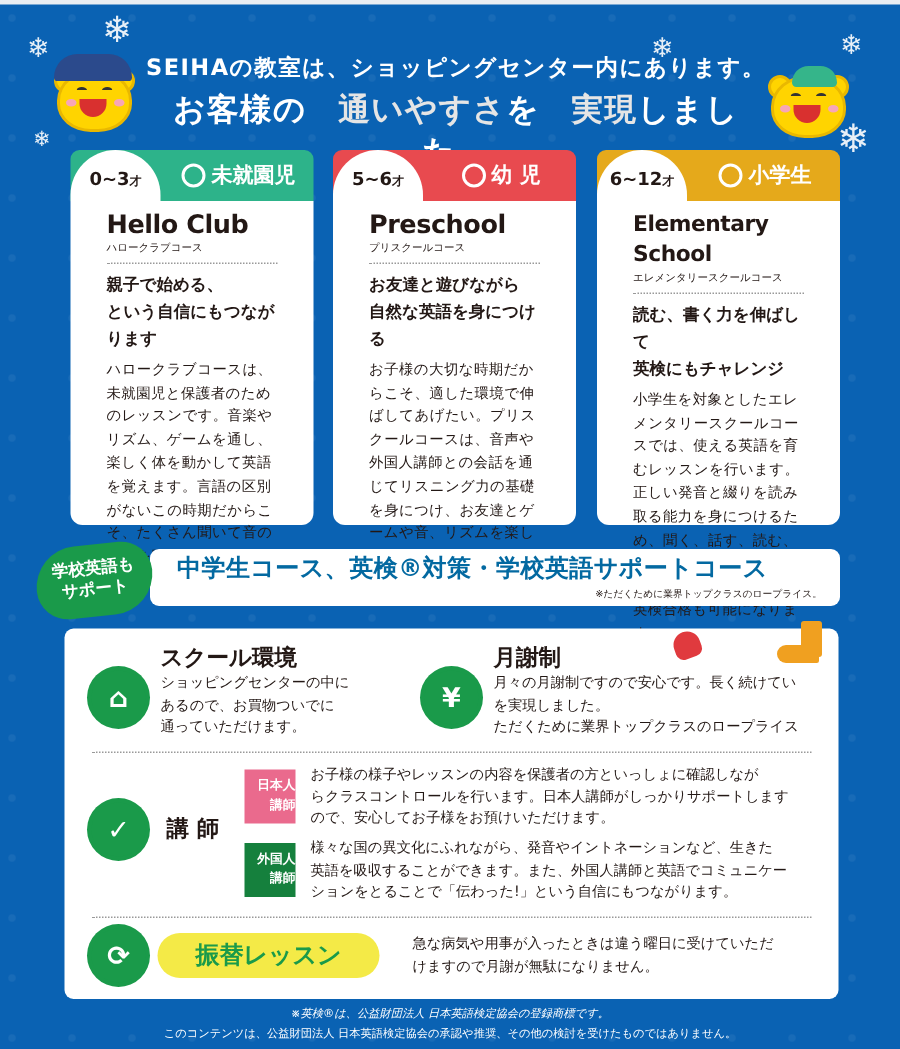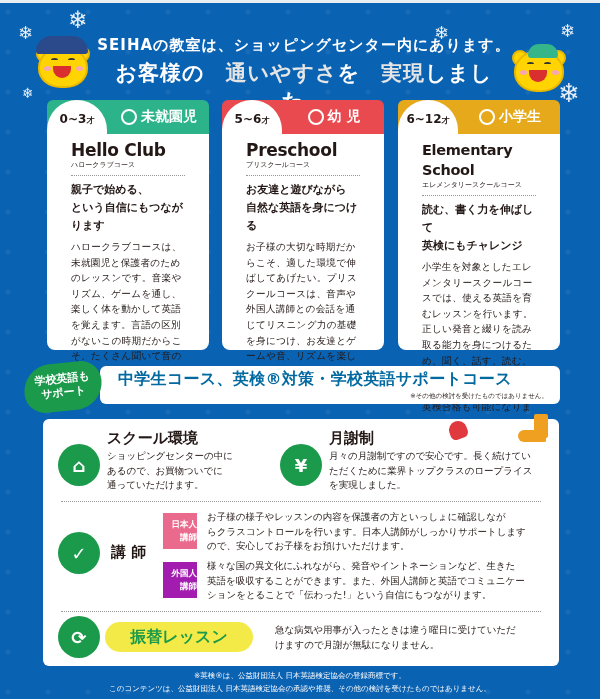--- a/index.html
+++ b/index.html
@@ -140,58 +140,58 @@
     <div class="kana">エレメンタリースクールコース</div>
     <div class="sep"></div>
     <div class="lead">読む、書く力を伸ばして</div>
     <div class="lead">英検にもチャレンジ</div>
     <div class="desc">小学生を対象としたエレメンタリースクールコースでは、使える英語を育むレッスンを行います。正しい発音と綴りを読み取る能力を身につけるため、聞く、話す、読む、書く、4つの力をバランス良く伸ばすことにより英検合格も可能になります。</div>
   </div>
 </div>
 
 <div class="support">
   <div class="h">中学生コース、英検®対策・学校英語サポートコース</div>
-  <div class="note">※その他の検討を受けたものではありません。</div>
+  <div class="note">※ただくために業界トップクラスのロープライス。</div>
 </div>
 <div class="blob">
   <div>学校英語も</div>
   <div>サポート</div>
 </div>
 
 <div class="panel">
   <div class="badge" style="left:18px;top:28px;">⌂</div>
   <div class="ph" style="left:64px;top:10px;">スクール環境</div>
   <div class="pt" style="left:64px;top:30px;">
     <div>ショッピングセンターの中に</div>
     <div>あるので、お買物ついでに</div>
     <div>通っていただけます。</div>
   </div>
 
   <div class="badge" style="left:240px;top:28px;">¥</div>
   <div class="ph" style="left:286px;top:10px;">月謝制</div>
   <div class="pt" style="left:286px;top:30px;">
     <div>月々の月謝制ですので安心です。長く続けてい</div>
+    <div>を実現しました。</div>
     <div>ただくために業界トップクラスのロープライス</div>
-    <div>を実現しました。</div>
   </div>
 
   <div class="dots" style="top:82px;"></div>
 
   <div class="badge" style="left:18px;top:116px;">✓</div>
   <div class="ph" style="left:68px;top:124px;">講 師</div>
   <div class="tag" style="left:120px;top:94px;background:#ea6a8d;">
     <div>日本人</div>
       <div>講師</div>
   </div>
   <div class="pt" style="left:164px;top:91px;">
     <div>お子様の様子やレッスンの内容を保護者の方といっしょに確認しなが</div>
     <div>らクラスコントロールを行います。日本人講師がしっかりサポートします</div>
     <div>ので、安心してお子様をお預けいただけます。</div>
   </div>
-  <div class="tag" style="left:120px;top:143px;background:#a21caf;">
+  <div class="tag" style="left:120px;top:143px;background:#15803d;">
     <div>外国人</div>
       <div>講師</div>
   </div>
   <div class="pt" style="left:164px;top:140px;">
     <div>様々な国の異文化にふれながら、発音やイントネーションなど、生きた</div>
     <div>英語を吸収することができます。また、外国人講師と英語でコミュニケー</div>
     <div>ションをとることで「伝わった!」という自信にもつながります。</div>
   </div>
 
   <div class="dots" style="top:192px;"></div>
@@ -201,14 +201,14 @@
   <div class="pt" style="left:232px;top:204px;">
     <div>急な病気や用事が入ったときは違う曜日に受けていただ</div>
     <div>けますので月謝が無駄になりません。</div>
   </div>
 </div>
 
 <div class="mitten"></div>
 <div class="sock"></div>
 <div class="sockfoot"></div>
 
-<div class="foot" style="top:671px;">※英検®は、公益財団法人 日本英語検定協会の登録商標です。</div>
+<div class="foot" style="top:671px;font-style:italic;">※英検®は、公益財団法人 日本英語検定協会の登録商標です。</div>
 <div class="foot" style="top:684px;">このコンテンツは、公益財団法人 日本英語検定協会の承認や推奨、その他の検討を受けたものではありません。</div>
 
 </body></html>

